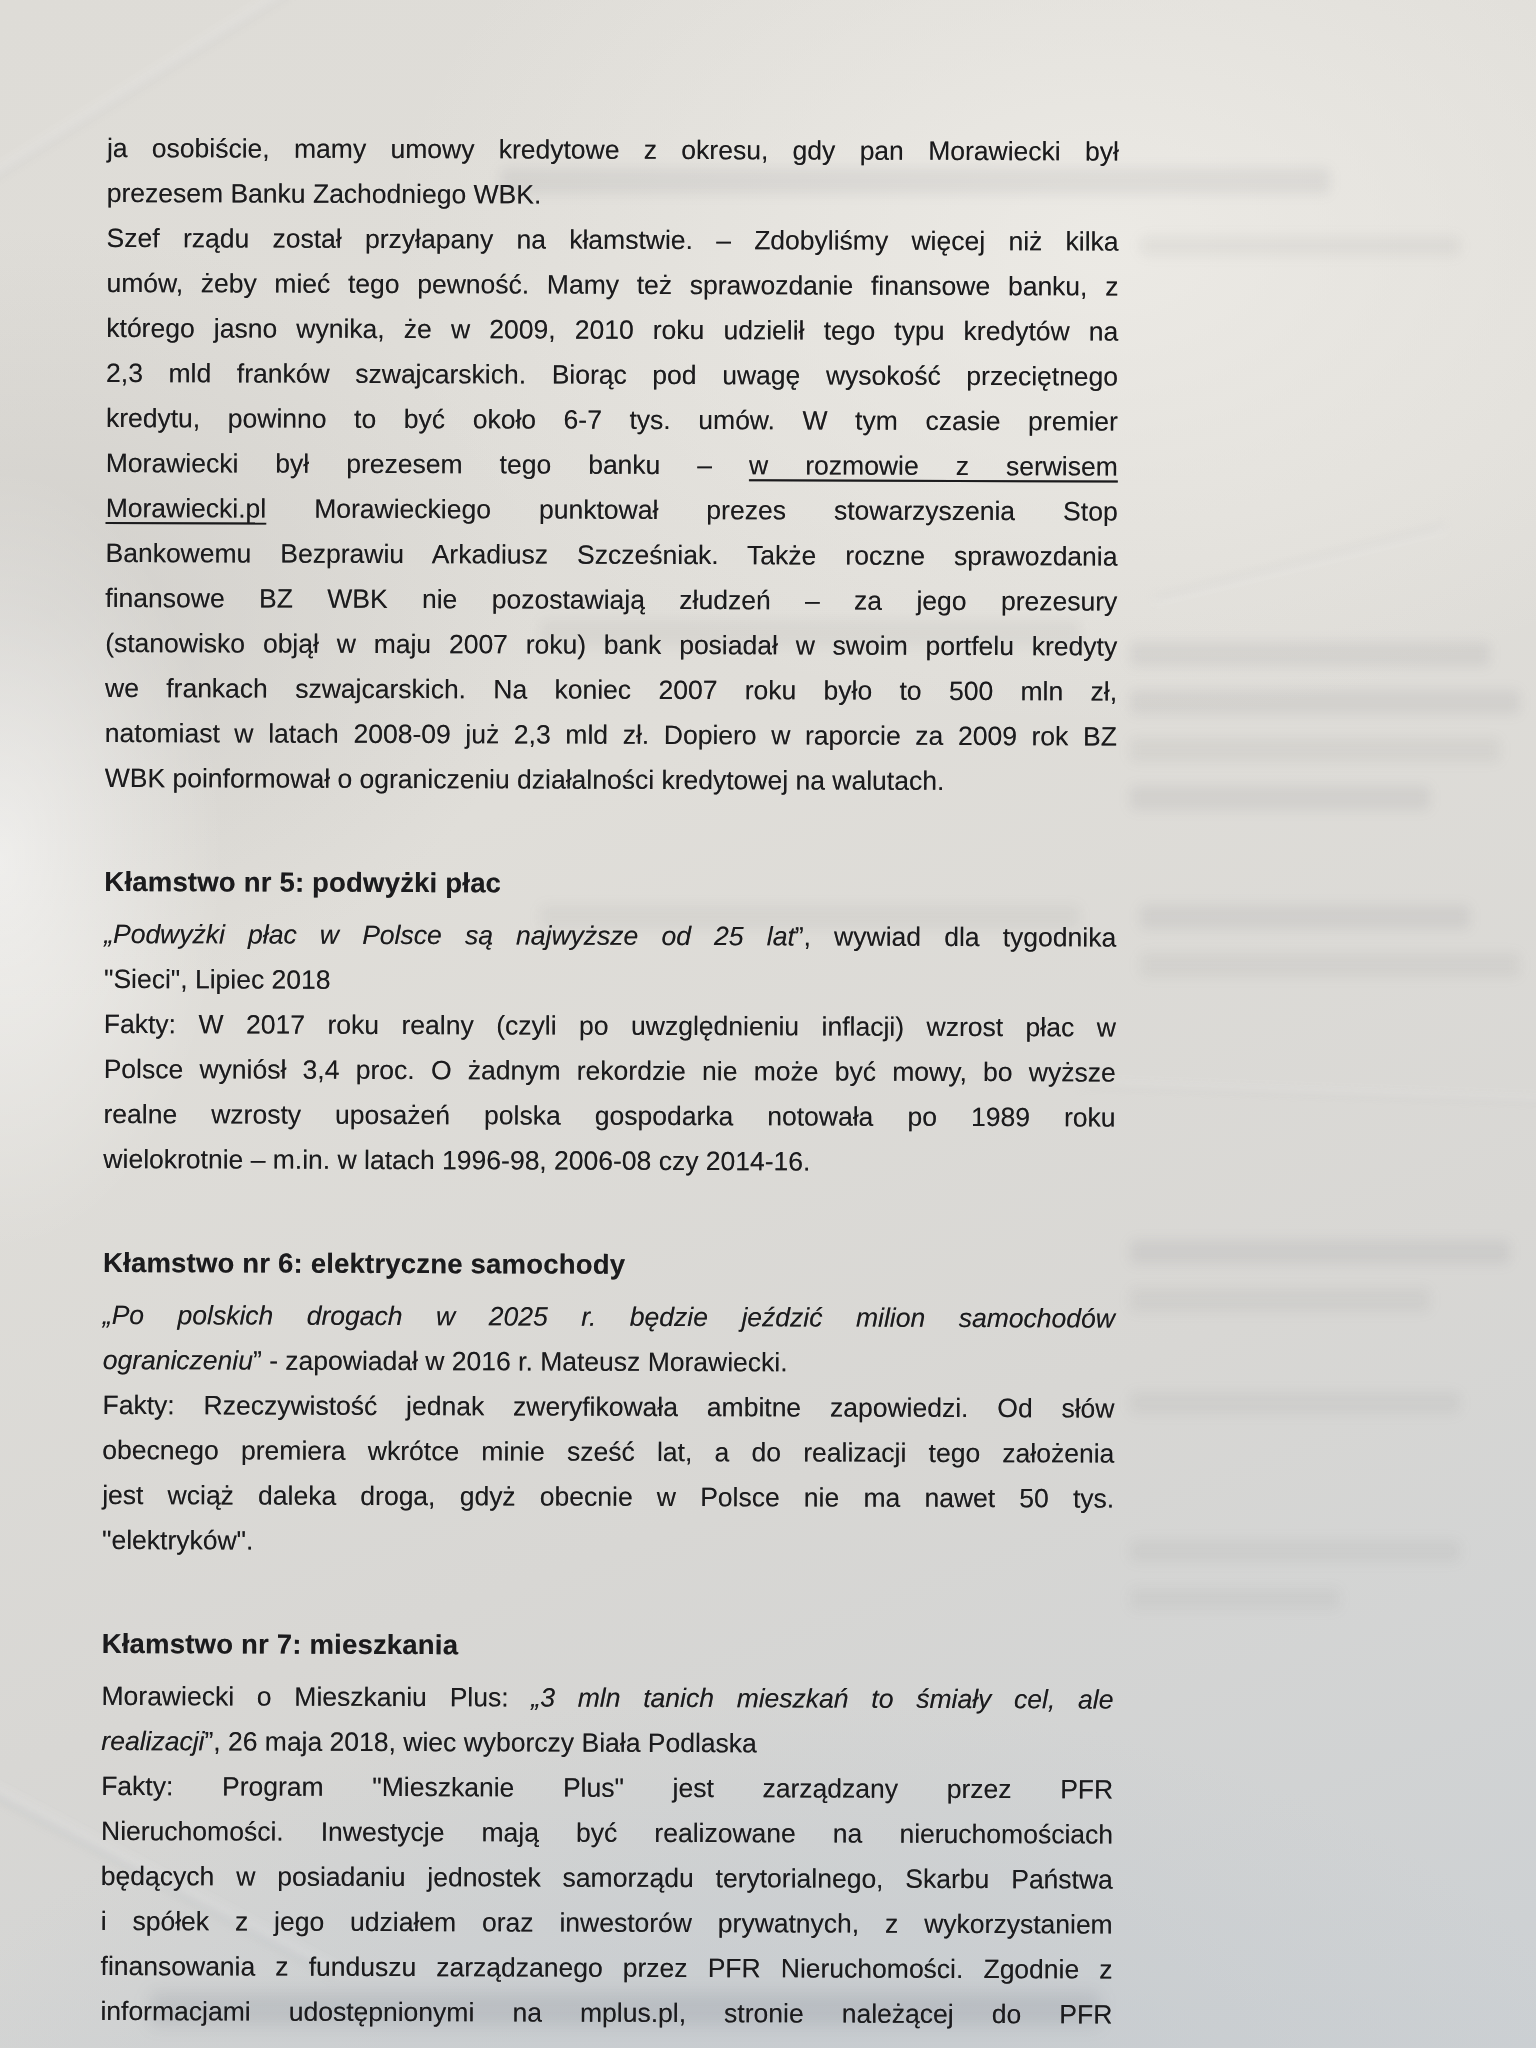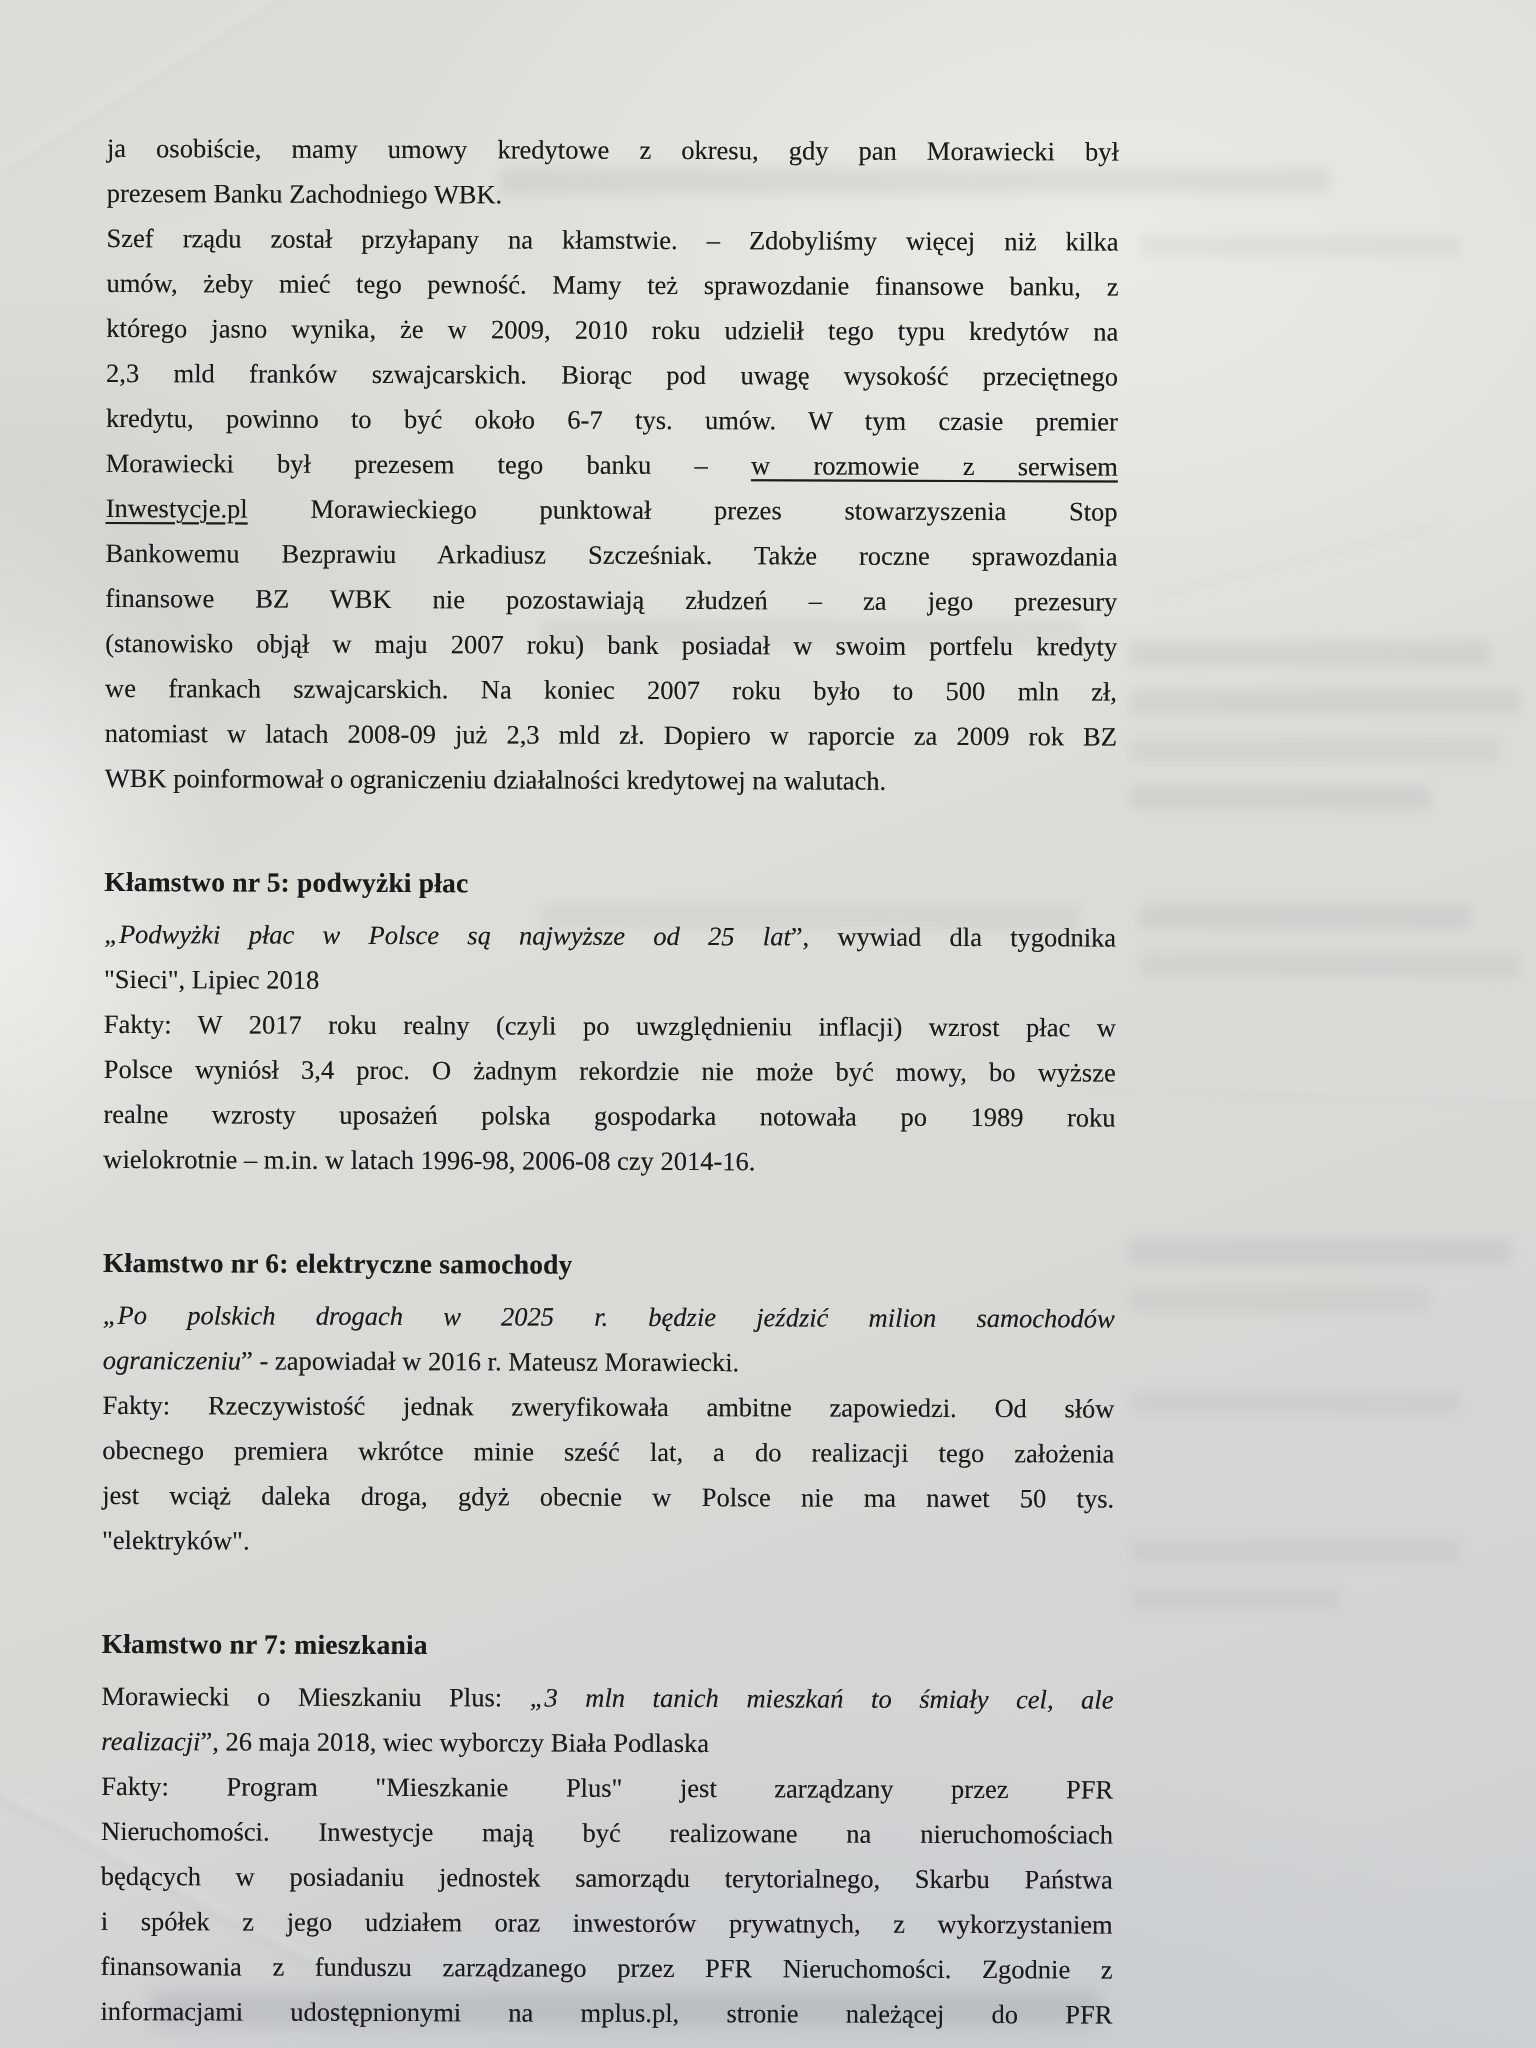--- a/index.html
+++ b/index.html
@@ -10,21 +10,20 @@
   }
   
   .photo{
     position:absolute;inset:0;
     background:
       radial-gradient(1200px 800px at 72% 12%, rgba(238,236,231,.85) 0%, rgba(238,236,231,0) 60%),
       radial-gradient(320px 560px at 0% 42%, rgba(255,255,255,.55) 0%, rgba(255,255,255,0) 70%),
       radial-gradient(900px 700px at 3% 30%, rgba(200,198,194,.55) 0%, rgba(200,198,194,0) 55%),
       radial-gradient(1500px 900px at 50% 110%, #c3c9ce 0%, rgba(195,201,206,0) 62%),
       linear-gradient(160deg,#dedcd7 0%, #e0ded9 38%, #d8d7d4 68%, #ccd0d3 100%);
-    font-family: Liberation Serif, serif;
   }
   .crease{position:absolute;pointer-events:none;}
   .crease.c1{left:-40px;top:80px;width:360px;height:8px;transform:rotate(-32deg);
     background:linear-gradient(to bottom,rgba(255,255,255,.5),rgba(150,150,150,.25));filter:blur(4px);}
   .crease.c2{left:-60px;top:1870px;width:420px;height:10px;transform:rotate(28deg);
     background:linear-gradient(to bottom,rgba(255,255,255,.45),rgba(140,145,150,.3));filter:blur(5px);}
   .crease.c3{left:1080px;top:1090px;width:520px;height:6px;transform:rotate(2deg);
     background:linear-gradient(to bottom,rgba(255,255,255,.4),rgba(150,150,150,.22));filter:blur(4px);}
   .crease.c4{left:1150px;top:560px;width:300px;height:7px;transform:rotate(-14deg);
     background:linear-gradient(to bottom,rgba(150,150,150,.22),rgba(255,255,255,.4));filter:blur(4px);}
@@ -90,21 +89,21 @@
 
   <div class="page-text">
       <div class="line"><span>ja osobiście, mamy umowy kredytowe z okresu, gdy pan Morawiecki był</span></div>
       <div class="line nj"><span>prezesem Banku Zachodniego WBK.</span></div>
       <div class="line"><span>Szef rządu został przyłapany na kłamstwie. – Zdobyliśmy więcej niż kilka</span></div>
       <div class="line"><span>umów, żeby mieć tego pewność. Mamy też sprawozdanie finansowe banku, z</span></div>
       <div class="line"><span>którego jasno wynika, że w 2009, 2010 roku udzielił tego typu kredytów na</span></div>
       <div class="line"><span>2,3 mld franków szwajcarskich. Biorąc pod uwagę wysokość przeciętnego</span></div>
       <div class="line"><span>kredytu, powinno to być około 6-7 tys. umów. W tym czasie premier</span></div>
       <div class="line"><span>Morawiecki był prezesem tego banku – </span><span class="ul">w rozmowie z serwisem</span></div>
-      <div class="line"><span class="ul">Inwestycje.pl</span><span> Morawieckiego punktował prezes stowarzyszenia Stop</span></div>
+      <div class="line"><span class="ul">Morawiecki.pl</span><span> Morawieckiego punktował prezes stowarzyszenia Stop</span></div>
       <div class="line"><span>Bankowemu Bezprawiu Arkadiusz Szcześniak. Także roczne sprawozdania</span></div>
       <div class="line"><span>finansowe BZ WBK nie pozostawiają złudzeń – za jego prezesury</span></div>
       <div class="line"><span>(stanowisko objął w maju 2007 roku) bank posiadał w swoim portfelu kredyty</span></div>
       <div class="line"><span>we frankach szwajcarskich. Na koniec 2007 roku było to 500 mln zł,</span></div>
       <div class="line"><span>natomiast w latach 2008-09 już 2,3 mld zł. Dopiero w raporcie za 2009 rok BZ</span></div>
       <div class="line nj"><span>WBK poinformował o ograniczeniu działalności kredytowej na walutach.</span></div>
       <div class="heading">Kłamstwo nr 5: podwyżki płac</div>
       <div class="line"><span class="it">„Podwyżki płac w Polsce są najwyższe od 25 lat</span><span>”, wywiad dla tygodnika</span></div>
       <div class="line nj"><span>"Sieci", Lipiec 2018</span></div>
       <div class="line"><span>Fakty: W 2017 roku realny (czyli po uwzględnieniu inflacji) wzrost płac w</span></div>

